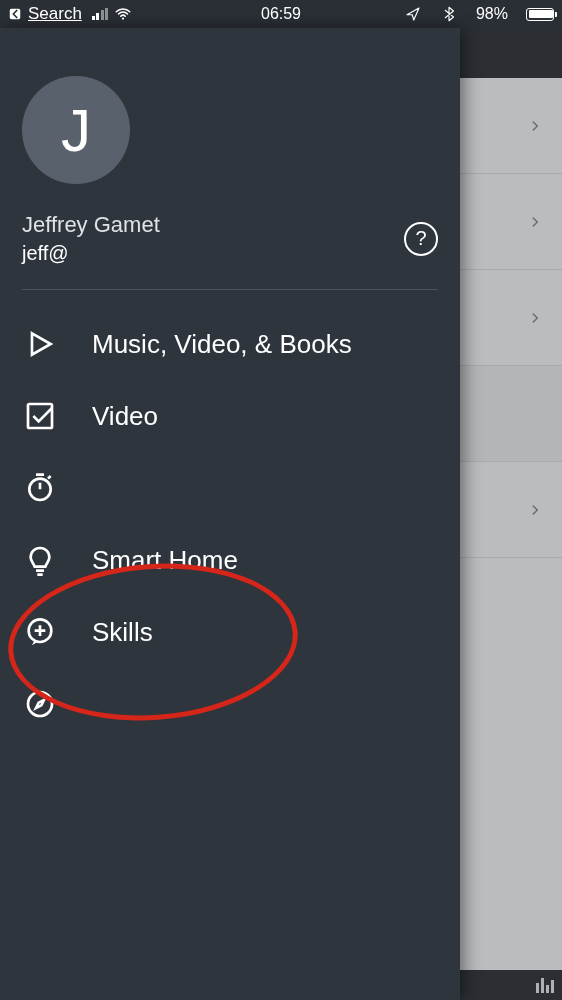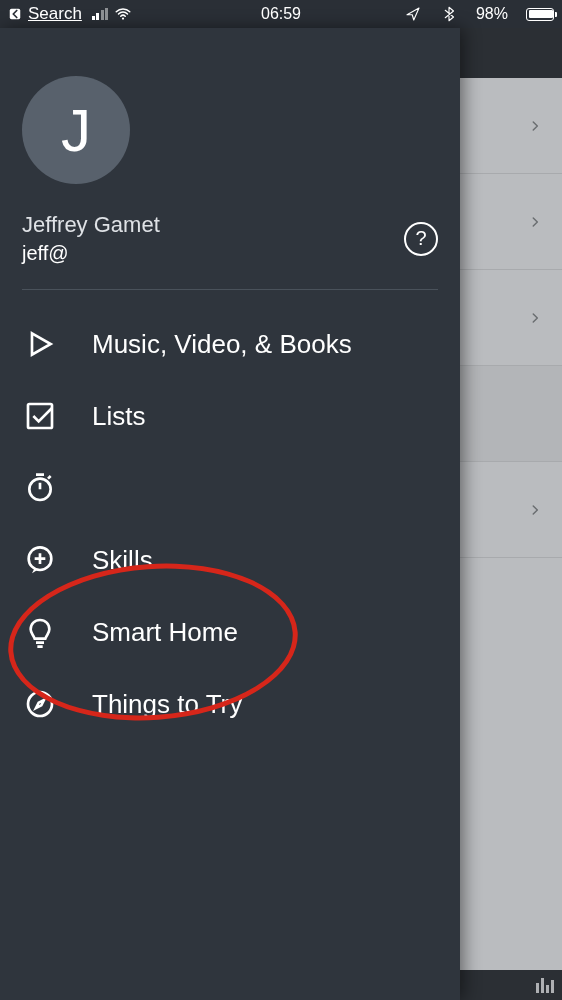--- a/index.html
+++ b/index.html
@@ -176,54 +176,53 @@
         </span>
       <span class="menu-label">Music, Video, &amp; Books</span>
     </div>
     <div class="menu-item">
       <span class="menu-icon">
           <svg viewBox="0 0 24 24">
             <rect x="3" y="3" width="18" height="18" rx="1"></rect>
             <path d="M7 12 L11 16 L21 6"></path>
           </svg>
         </span>
-      <span class="menu-label">Lists</span>
+      <span class="menu-label">Video</span>
     </div>
     <div class="menu-item">
       <span class="menu-icon">
           <svg viewBox="0 0 24 24">
             <circle cx="12" cy="13" r="8"></circle>
             <path d="M12 13 L12 8 M9 2 L15 2 M18 5 L20 3"></path>
           </svg>
         </span>
+    </div>
+    <div class="menu-item">
+      <span class="menu-icon">
+          <svg viewBox="0 0 24 24">
+            <path d="M12 3 C8 3 5 6 5 10 C5 13 7 14 8 17 L16 17 C17 14 19 13 19 10 C19 6 16 3 12 3 Z"></path>
+            <path d="M9 20 L15 20 M10 23 L14 23"></path>
+          </svg>
+        </span>
+      <span class="menu-label">Smart Home</span>
     </div>
     <div class="menu-item">
       <span class="menu-icon">
           <svg viewBox="0 0 24 24">
             <circle cx="12" cy="11" r="8.5"></circle>
             <path d="M12 7 L12 15 M8 11 L16 11"></path>
             <path d="M8 18 L6 22 L11 19" fill="#fff" stroke="none"></path>
           </svg>
         </span>
       <span class="menu-label">Skills</span>
     </div>
     <div class="menu-item">
       <span class="menu-icon">
           <svg viewBox="0 0 24 24">
-            <path d="M12 3 C8 3 5 6 5 10 C5 13 7 14 8 17 L16 17 C17 14 19 13 19 10 C19 6 16 3 12 3 Z"></path>
-            <path d="M9 20 L15 20 M10 23 L14 23"></path>
-          </svg>
-        </span>
-      <span class="menu-label">Smart Home</span>
-    </div>
-    <div class="menu-item">
-      <span class="menu-icon">
-          <svg viewBox="0 0 24 24">
             <circle cx="12" cy="12" r="9"></circle>
             <path d="M15 9 L13 13 L9 15 L11 11 Z"></path>
           </svg>
         </span>
-      <span class="menu-label">Things to Try</span>
     </div>
   </div>
 </div>
 
 <div class="annotation-circle"></div>
 
 </body></html>

